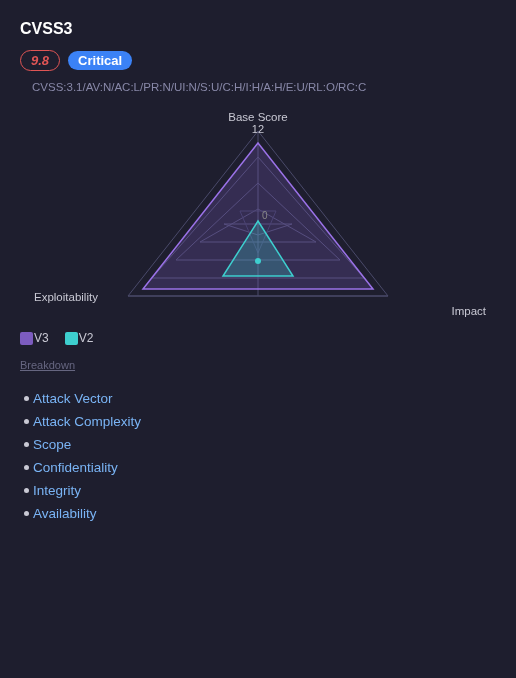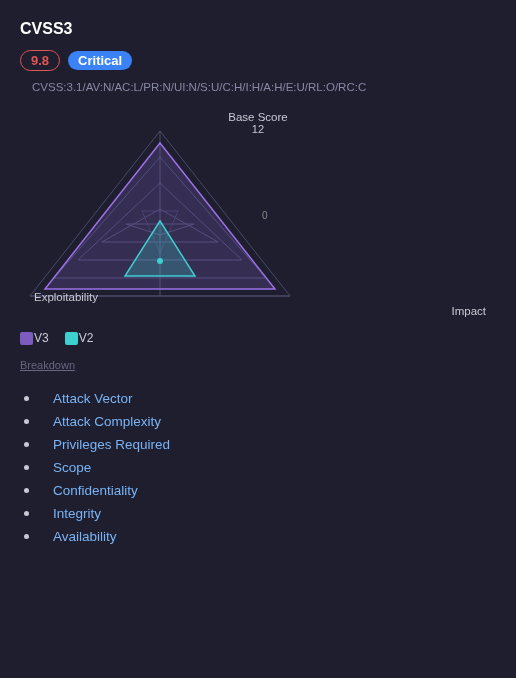--- a/index.html
+++ b/index.html
@@ -24,39 +24,40 @@
       gap: 8px;
       margin-bottom: 10px;
     }
     .badge-score {
       border: 1.5px solid #e05555;
       border-radius: 12px;
       color: #e05555;
       padding: 2px 10px;
       font-size: 13px;
       font-weight: 600;
+      font-style: italic;
     }
     .badge-critical {
       background-color: #3b82f6;
       border-radius: 12px;
       color: #fff;
       padding: 2px 10px;
       font-size: 13px;
       font-weight: 600;
     }
     .cvss-string {
       font-size: 11.5px;
       color: #8888a8;
       margin-bottom: 18px;
       word-break: break-all;
       margin-left: 12px;
     }
     .radar-container {
       display: flex;
-      justify-content: flex-start;
+      justify-content: center;
       align-items: center;
       position: relative;
       width: 100%;
       height: 210px;
       margin-bottom: 10px;
     }
     .radar-label {
       position: absolute;
       font-size: 11.5px;
       color: #c9c9d4;
@@ -104,21 +105,21 @@
       text-transform: none;
       text-decoration: underline;
     }
     .breakdown-list {
       list-style: none;
       padding: 0;
     }
     .breakdown-list li {
       display: flex;
       align-items: center;
-      gap: 24px;
+      gap: 4px;
       padding: 4px 0 4px 4px;
       font-size: 13.5px;
     }
     .bullet {
       width: 5px;
       height: 5px;
       border-radius: 50%;
       background: #c9c9d4;
       flex-shrink: 0;
     }
@@ -187,24 +188,20 @@
 <li>
       <span class="bullet"></span>
       <a class="breakdown-link" href="#">Attack Vector</a>
     </li>
     <li>
       <span class="bullet"></span>
       <a class="breakdown-link" href="#">Attack Complexity</a>
     </li>
     <li>
       <span class="bullet"></span>
-      <a class="breakdown-link" href="#">Privileges Required</a>
-    </li>
-    <li>
-      <span class="bullet"></span>
       <a class="breakdown-link" href="#">Scope</a>
     </li>
     <li>
       <span class="bullet"></span>
       <a class="breakdown-link" href="#">Confidentiality</a>
     </li>
     <li>
       <span class="bullet"></span>
       <a class="breakdown-link" href="#">Integrity</a>
     </li>

